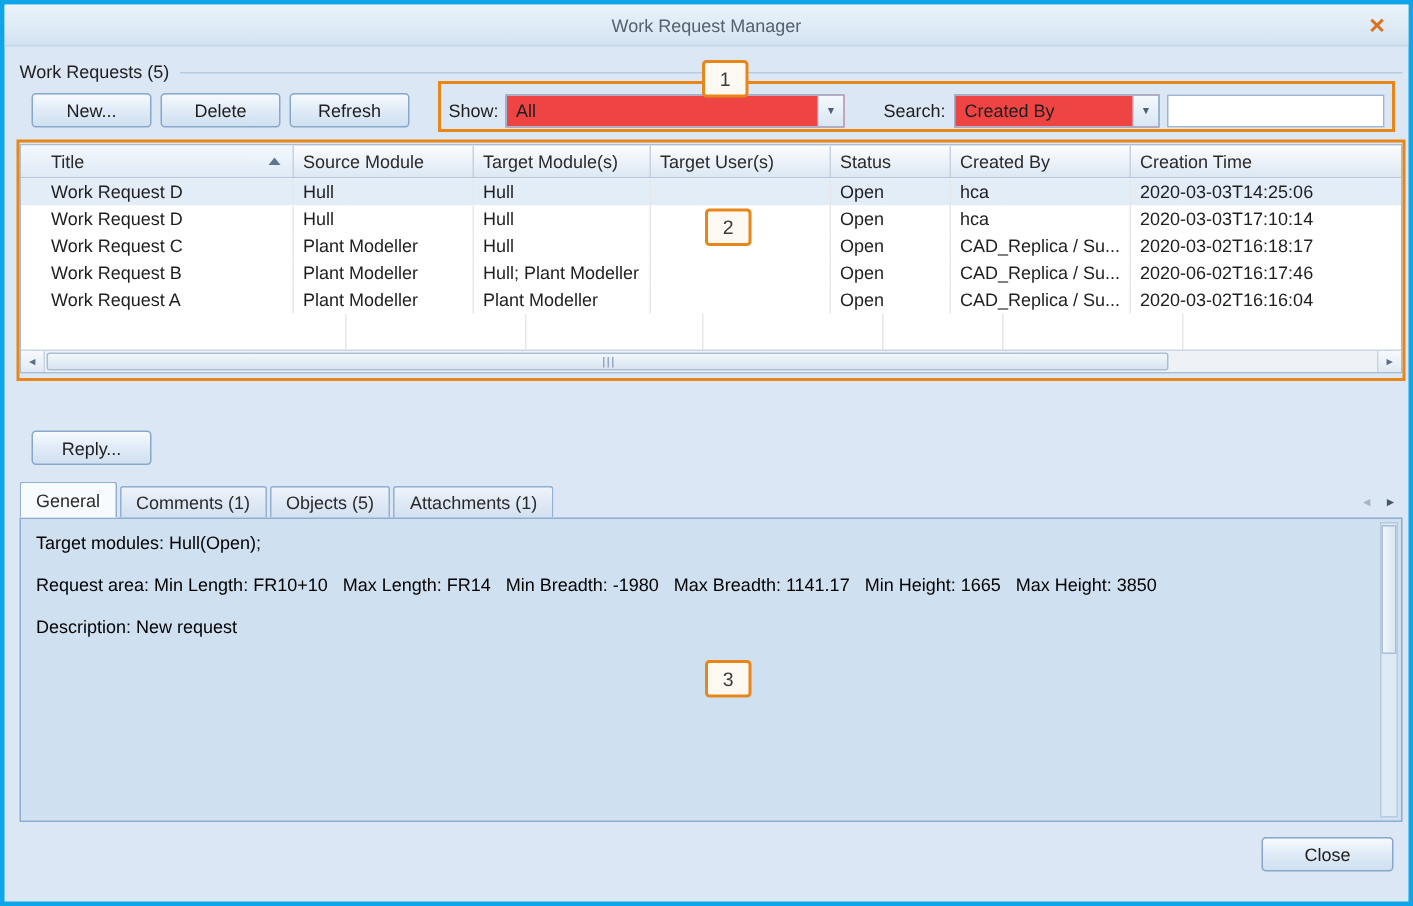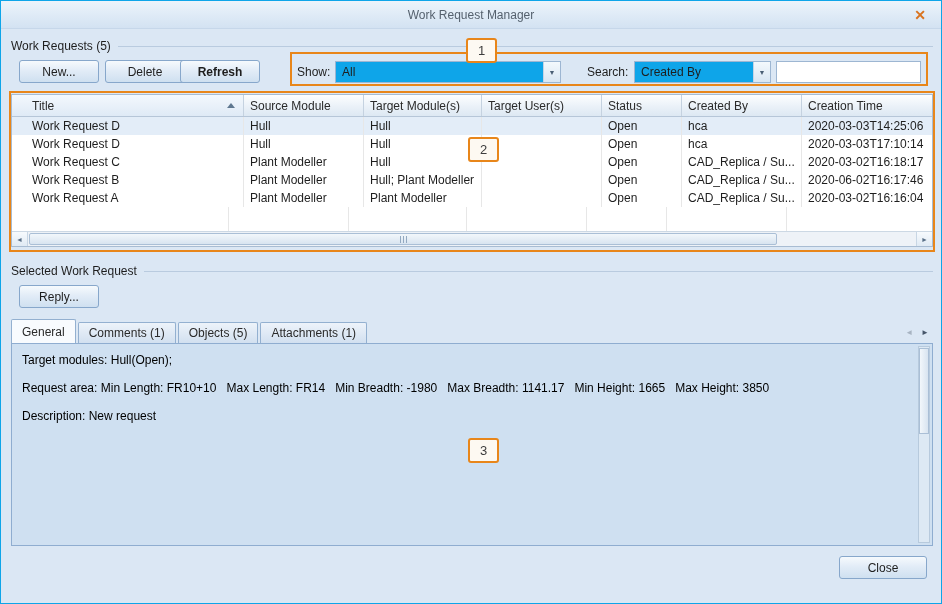--- a/index.html
+++ b/index.html
@@ -4,21 +4,21 @@
 <style>
   * { box-sizing: border-box; margin: 0; padding: 0; }
   html,body { background:#fff; }
   body {
     width: 942px; height: 604px;
     font-family: "Liberation Sans", sans-serif;
     font-size: 12px; color:#1e1e1e;
   }
   .dialog {
     position: relative; width: 942px; height: 604px;
-    background: #dbe7f4; border: 1px solid #0ea5e9; overflow: hidden;
+    background: #dbe7f4; border: 3px solid #0ea5e9; overflow: hidden;
   }
   
   .titlebar {
     position: absolute; left:0; top:0; width:100%; height:28px;
     background: linear-gradient(#ecf4fb, #d3e2f2);
     border-bottom: 1px solid #c6d7ea;
     display:flex; align-items:center; justify-content:center;
   }
   .title { color:#55616e; }
   .close-x {
@@ -37,21 +37,21 @@
     position:absolute; height:23px;
     background: linear-gradient(#f6fafd, #e2ecf7 45%, #cfe0f0);
     border:1px solid #87a7cb; border-radius:3px;
     display:flex; align-items:center; justify-content:center;
     cursor:pointer; color:#1e1e1e;
   }
   
   .lbl { position:absolute; height:22px; display:flex; align-items:center; }
   
   .combo {
-    position:absolute; height:22px; background:#0ea5e9;
+    position:absolute; height:22px; background:#ef4444;
     border:1px solid #9db6d2; display:flex; align-items:stretch; cursor:pointer;
   }
   .combo .val { flex:1; padding:0 6px; display:flex; align-items:center; overflow:hidden; white-space:nowrap; }
   .combo .dd {
     width:17px; border-left:1px solid #c4d4e6;
     background:linear-gradient(#f4f9fd,#d9e6f3);
     display:flex; align-items:center; justify-content:center;
     color:#4a5e74; font-size:7px;
   }
   .text-input {
@@ -82,21 +82,21 @@
     border-bottom:5px solid #5f7890;
   }
   .tbody { flex:1 1 auto; position:relative; background:#fff; overflow:hidden; }
   .gridline { position:absolute; top:0; bottom:0; width:1px; background:#e7e7e7; }
   .tr { display:flex; height:18px; position:relative; background:#fff; cursor:pointer; }
   .tr.selected { background:#e3edf8; }
   .td {
     padding:1px 6px; border-right:1px solid #e7e7e7;
     white-space:nowrap; overflow:hidden; display:flex; align-items:center;
   }
-  .c0{width:232px;padding-left:20px;} .c1{width:120px;} .c2{width:118px;} .c3{width:120px;}
+  .c0{width:182px;padding-left:20px;} .c1{width:120px;} .c2{width:118px;} .c3{width:120px;}
   .c4{width:80px;} .c5{width:120px;} .c6{flex:1; border-right:none;}
   
   .hscroll {
     height:15px; flex:0 0 15px; background:#eef2f7;
     border-top:1px solid #ccd8e4; position:relative;
   }
   .sb-btn {
     position:absolute; top:0; width:16px; height:14px;
     background:linear-gradient(#f7fafd,#e0eaf4);
     display:flex; align-items:center; justify-content:center;
@@ -172,21 +172,21 @@
     <span class="close-x">✕</span>
   </div>
 
   <div class="group-head" style="top:38px;">
     <span>Work Requests (5)</span>
     <span class="rule"></span>
   </div>
 
   <div class="btn" style="left:18px; top:59px; width:80px;">New...</div>
   <div class="btn" style="left:104px; top:59px; width:80px;">Delete</div>
-  <div class="btn" style="left:179px; top:59px; width:80px;font-weight:bold;">Refresh</div>
+  <div class="btn" style="left:190px; top:59px; width:80px;">Refresh</div>
 
   <span class="lbl" style="left:296px; top:60px;">Show:</span>
   <div class="combo" style="left:334px; top:60px; width:226px;">
     <span class="val">All</span>
     <span class="dd">▼</span>
   </div>
 
   <span class="lbl" style="left:586px; top:60px;text-align:right;">Search:</span>
   <div class="combo" style="left:633px; top:60px; width:137px;">
     <span class="val">Created By</span>
@@ -265,24 +265,20 @@
       <div class="sb-btn left">◄</div>
       <div class="sb-thumb">
         <span class="grip"></span>
         <span class="grip"></span>
         <span class="grip"></span>
       </div>
       <div class="sb-btn right">►</div>
     </div>
   </div>
 
-  <div class="group-head" style="top:263px;">
-    <span>Selected Work Request</span>
-    <span class="rule"></span>
-  </div>
 
   <div class="btn" style="left:18px; top:284px; width:80px;">Reply...</div>
 
   <div class="tabs">
     <div class="tab active">
       <span>General</span>
     </div>
     <div class="tab">
       <span>Comments (1)</span>
     </div>

